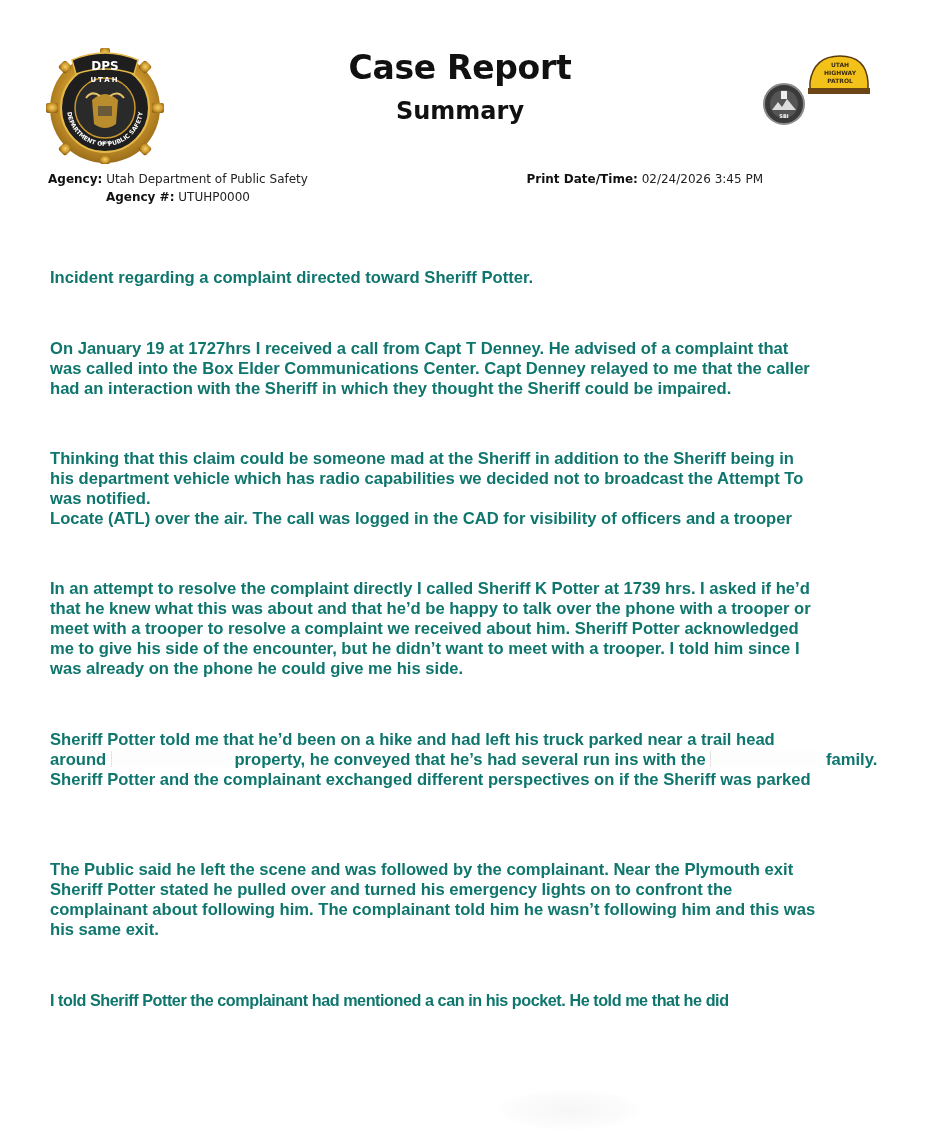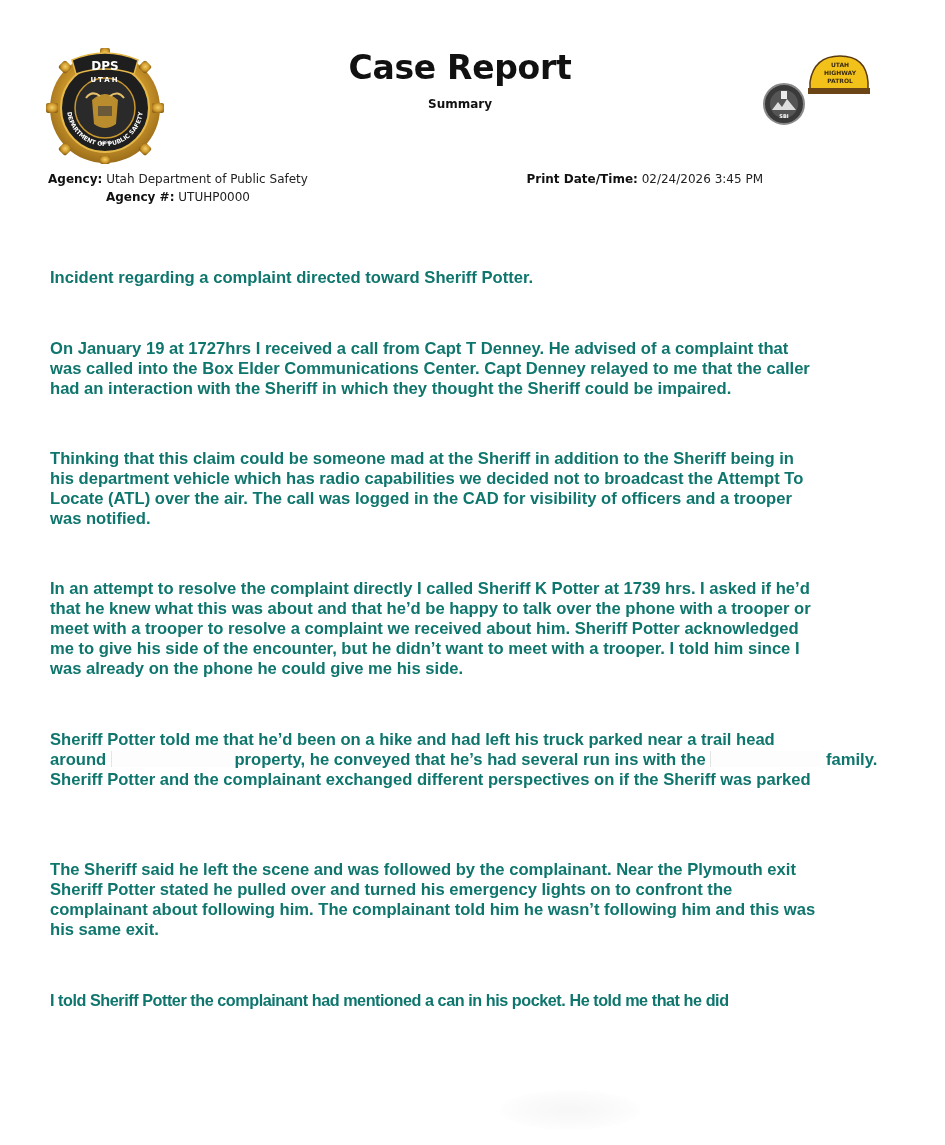--- a/index.html
+++ b/index.html
@@ -42,21 +42,21 @@
       letter-spacing: -0.3px;
       color: #111;
     }
     .subtitle {
       position: absolute;
       left: 0; width: 920px;
       top: 97px;
       text-align: center;
       font-family: "DejaVu Sans", sans-serif;
       font-weight: bold;
-      font-size: 12px;
+      font-size: 24px;
       color: #111;
     }
     .meta {
       position: absolute;
       font-family: "DejaVu Sans", sans-serif;
       font-size: 12px;
       color: #222;
       line-height: 18px;
       white-space: nowrap;
       text-align: center;
@@ -172,22 +172,22 @@
 
   <div class="p" style="top:339px;">
     <span class="line">On January 19 at 1727hrs I received a call from Capt T Denney. He advised of a complaint that</span>
     <span class="line">was called into the Box Elder Communications Center. Capt Denney relayed to me that the caller</span>
     <span class="line">had an interaction with the Sheriff in which they thought the Sheriff could be impaired.</span>
   </div>
 
   <div class="p" style="top:449px;">
     <span class="line">Thinking that this claim could be someone mad at the Sheriff in addition to the Sheriff being in</span>
     <span class="line">his department vehicle which has radio capabilities we decided not to broadcast the Attempt To</span>
+    <span class="line">was notified.</span>
     <span class="line">Locate (ATL) over the air. The call was logged in the CAD for visibility of officers and a trooper</span>
-    <span class="line">was notified.</span>
   </div>
 
   <div class="p" style="top:579px;">
     <span class="line">In an attempt to resolve the complaint directly I called Sheriff K Potter at 1739 hrs. I asked if he’d</span>
     <span class="line">that he knew what this was about and that he’d be happy to talk over the phone with a trooper or</span>
     <span class="line">meet with a trooper to resolve a complaint we received about him. Sheriff Potter acknowledged</span>
     <span class="line">me to give his side of the encounter, but he didn’t want to meet with a trooper. I told him since I</span>
     <span class="line">was already on the phone he could give me his side.</span>
   </div>
 
@@ -197,21 +197,21 @@
       <span>around</span>
       <span class="redact" style="width:118px;"></span>
       <span>property, he conveyed that he’s had several run ins with the</span>
       <span class="redact" style="width:110px;"></span>
       <span>family.</span>
     </span>
     <span class="line">Sheriff Potter and the complainant exchanged different perspectives on if the Sheriff was parked</span>
   </div>
 
   <div class="p" style="top:860px;">
-    <span class="line">The Sheriff said he left the scene and was followed by the complainant. Near the Plymouth exit</span>
+    <span class="line">The Public said he left the scene and was followed by the complainant. Near the Plymouth exit</span>
     <span class="line">Sheriff Potter stated he pulled over and turned his emergency lights on to confront the</span>
     <span class="line">complainant about following him. The complainant told him he wasn’t following him and this was</span>
     <span class="line">his same exit.</span>
   </div>
 
   <div class="p p-last" style="top:990px;">
     <span class="line">I told Sheriff Potter the complainant had mentioned a can in his pocket. He told me that he did</span>
   </div>
 
   <div class="smudge"></div>

